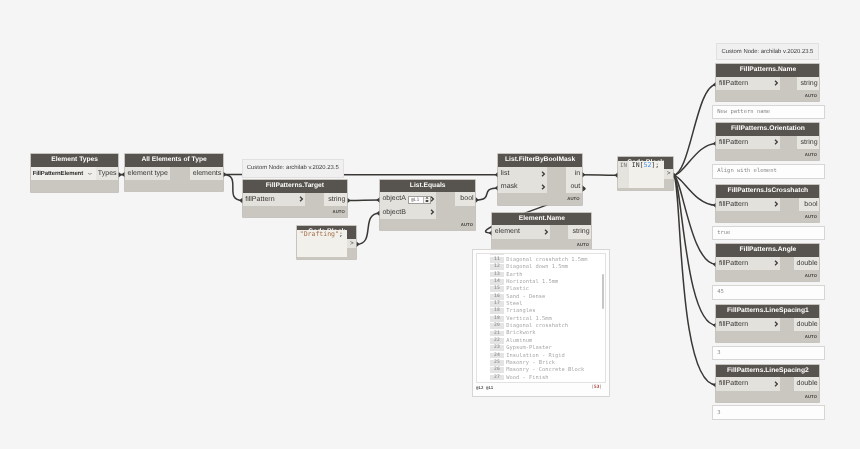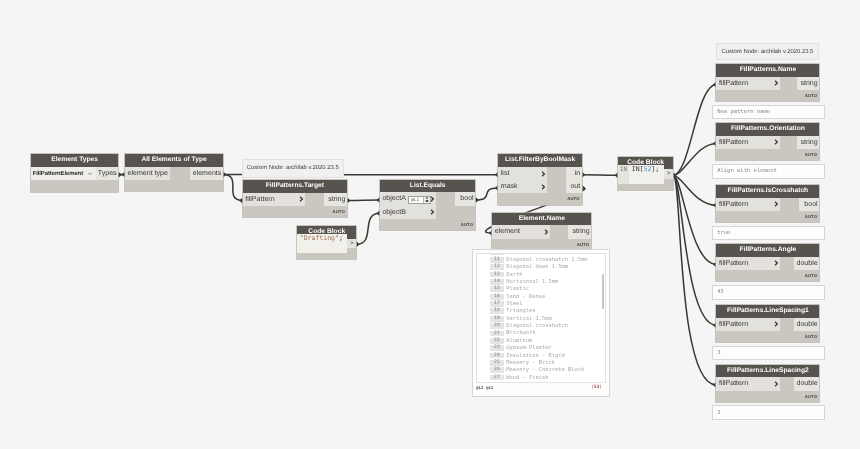--- a/index.html
+++ b/index.html
@@ -25,21 +25,21 @@
   .auto{position:absolute;right:2.4px;bottom:3px;font-size:4.3px;font-weight:bold;
         color:#45433f;letter-spacing:0.05px;line-height:4.3px;}
   .tooltip{position:absolute;background:#f1f0f0;border:1px solid #e2e0e0;
            font-size:5.9px;color:#3b3a39;display:flex;align-items:center;
            justify-content:center;z-index:3;box-sizing:border-box;white-space:nowrap;}
   .watchbox{position:absolute;background:#fdfdfd;border:1px solid #d8d6d4;
             font-size:5.5px;color:#8a8a8a;font-family:"DejaVu Sans Mono",monospace;
             display:flex;align-items:center;padding-left:4.2px;box-sizing:border-box;z-index:3;}
   .cb-row{display:flex;height:9.5px;background:#eceae5;align-items:center;}
   .cb-line{font-family:"DejaVu Sans Mono",monospace;font-size:6.5px;line-height:9.5px;
-           white-space:pre;height:19px;}
+           white-space:pre;height:27px;}
   .cb-outport{width:9px;background:#e5e3de;position:relative;height:9.5px;
               font-family:"Liberation Sans",sans-serif;font-size:6.4px;color:#55524e;
               text-align:center;line-height:10.5px;}
   .listpanel{position:absolute;background:#fdfdfd;border:1px solid #d8d6d4;
              z-index:4;box-sizing:border-box;}
   .listinner{position:absolute;left:2.5px;top:3.8px;right:2.5px;background:#fff;
              border:1px solid #e4e2e0;overflow:hidden;box-sizing:border-box;}
   .lrow{display:flex;align-items:center;height:7.36px;font-family:"DejaVu Sans Mono",monospace;
         font-size:5.4px;color:#a8a8a8;padding-left:13.4px;white-space:nowrap;}
   .lidx{background:#e4e4e4;color:#9a9a9a;font-weight:bold;font-size:4.8px;

